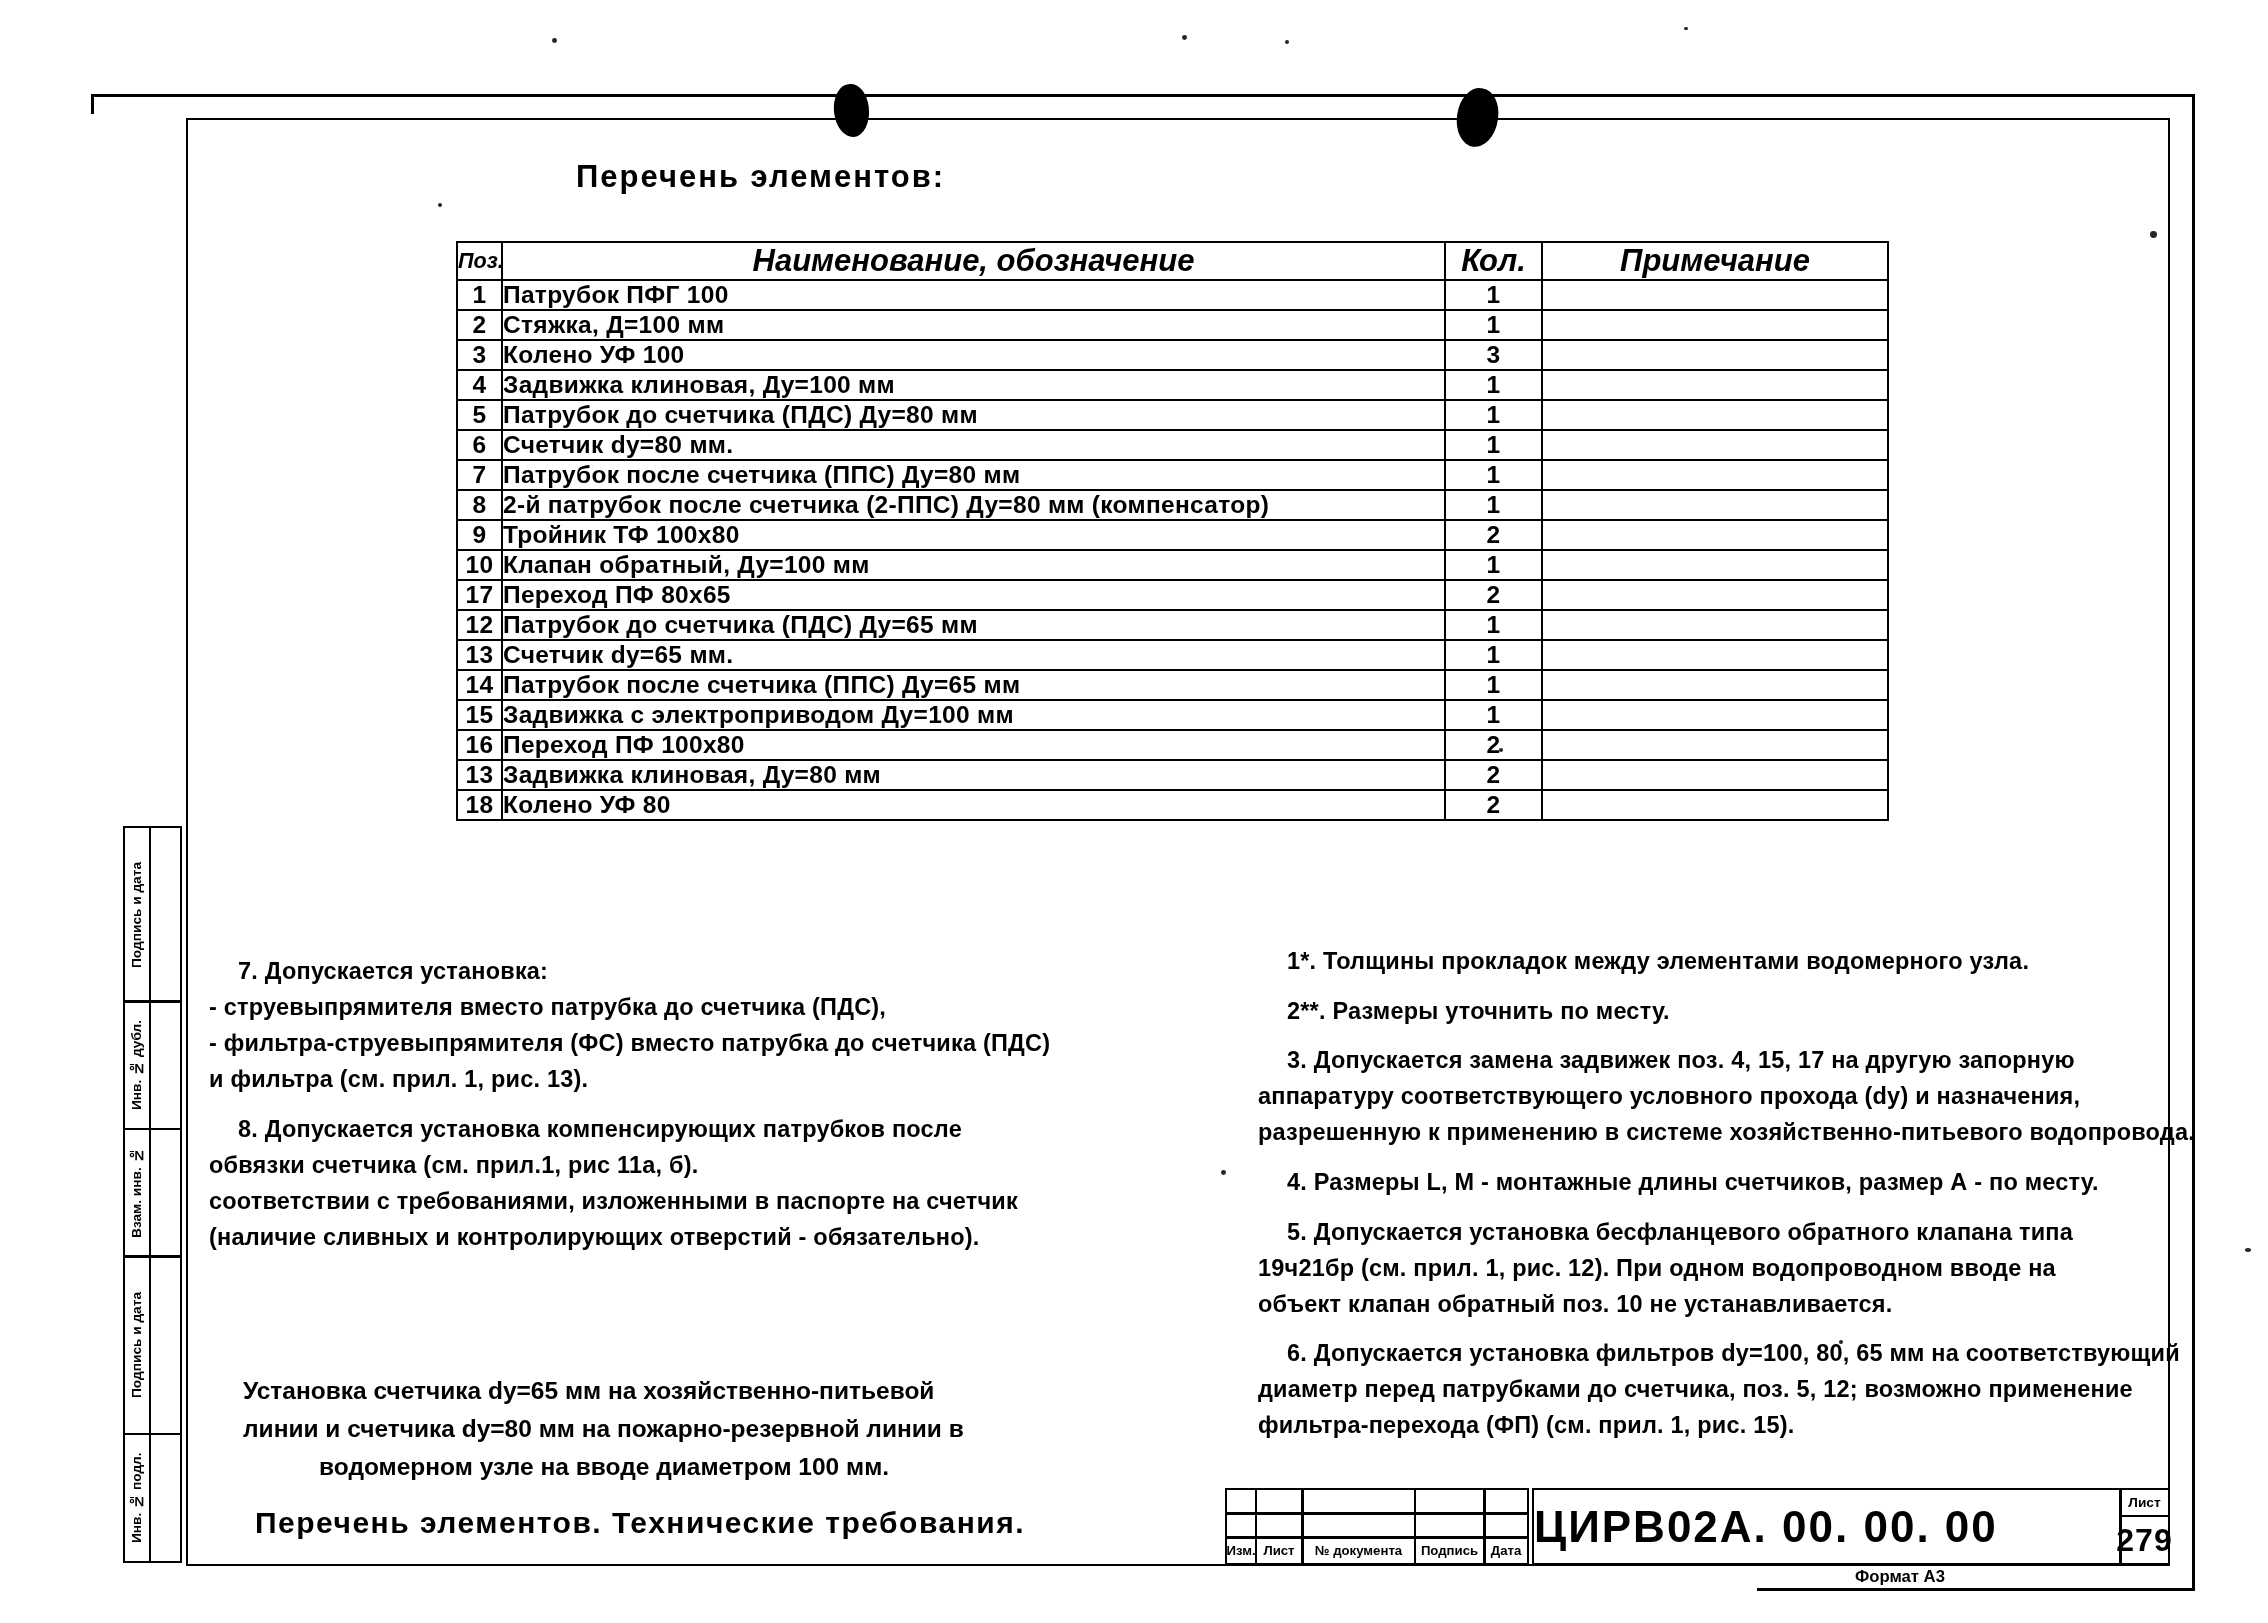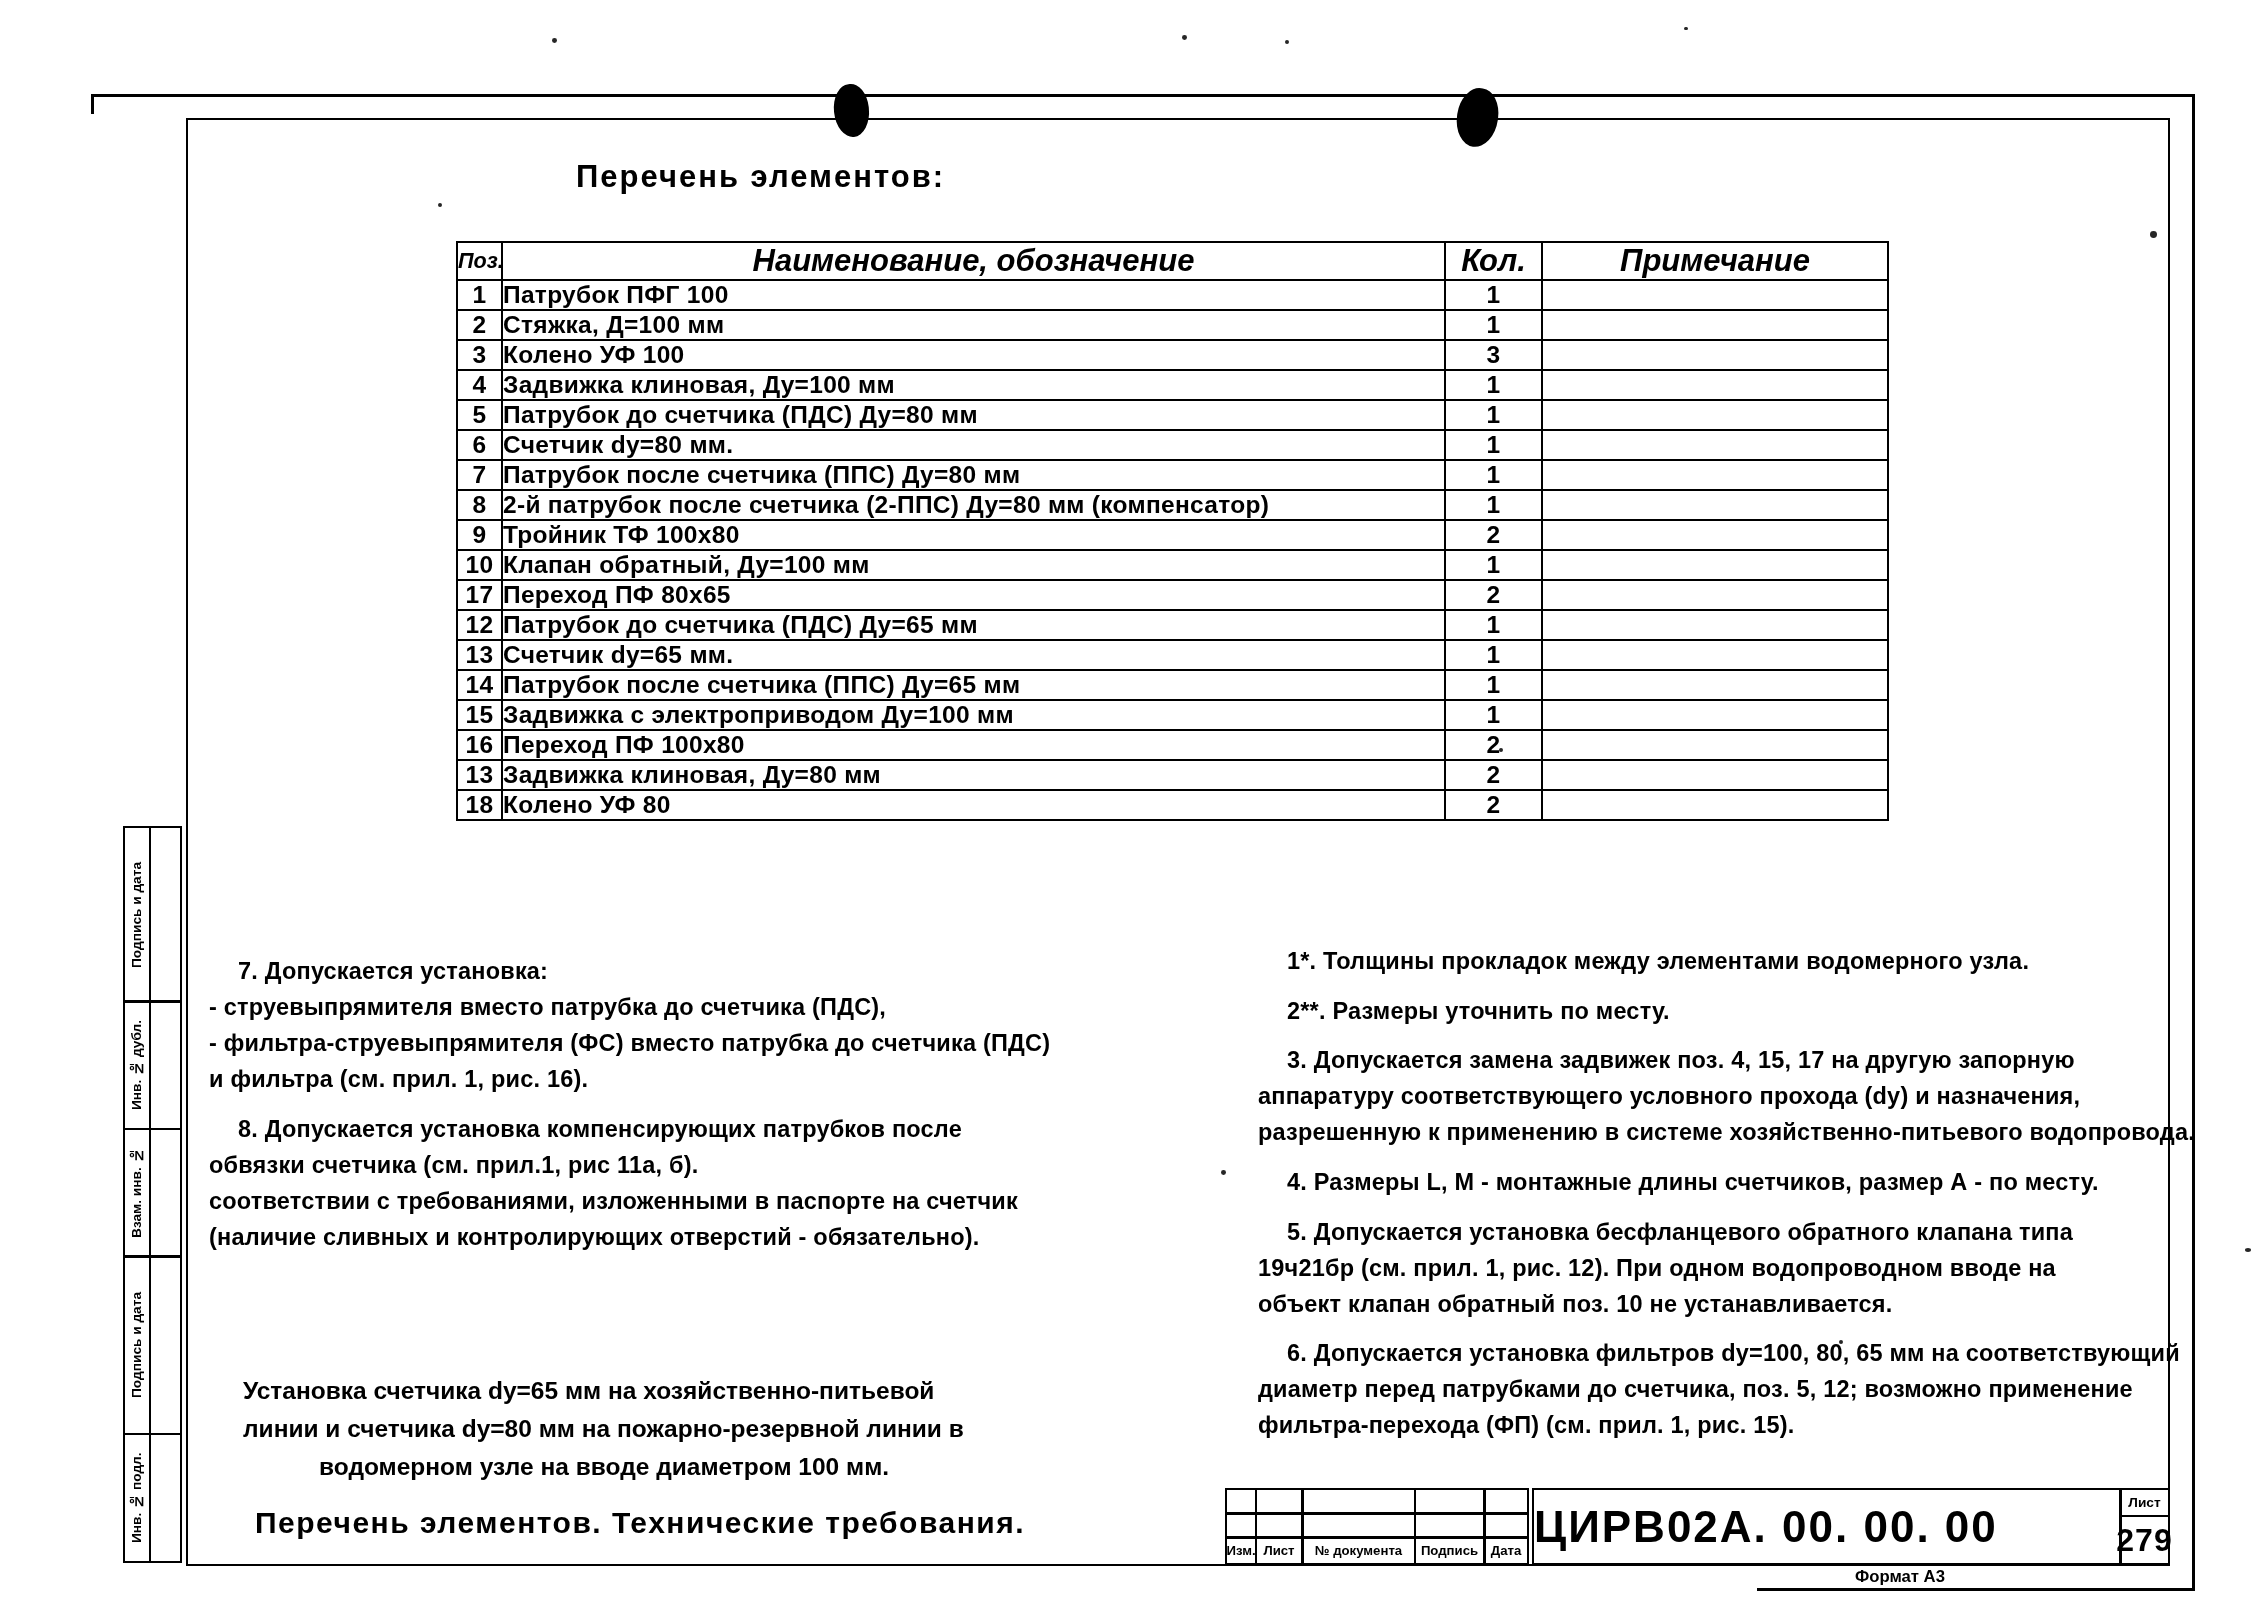--- a/index.html
+++ b/index.html
@@ -275,21 +275,21 @@
 </div>
 
 <div class="abs notes notes-left">
 
     <div class="first">7. Допускается установка:</div>
 
     <div class="line">- струевыпрямителя вместо патрубка до счетчика (ПДС),</div>
 
     <div class="line">- фильтра-струевыпрямителя (ФС) вместо патрубка до счетчика (ПДС)</div>
 
-    <div class="line">и фильтра (см. прил. 1, рис. 16).</div>
+    <div class="line">и фильтра (см. прил. 1, рис. 13).</div>
 
     <div class="first">8. Допускается  установка  компенсирующих  патрубков  после</div>
 
     <div class="line">обвязки счетчика (см. прил.1, рис 11а, б).</div>
 
 
     <div class="line">соответствии с требованиями, изложенными в паспорте на счетчик</div>
 
     <div class="line">(наличие сливных и контролирующих отверстий - обязательно).</div>
   </div>

